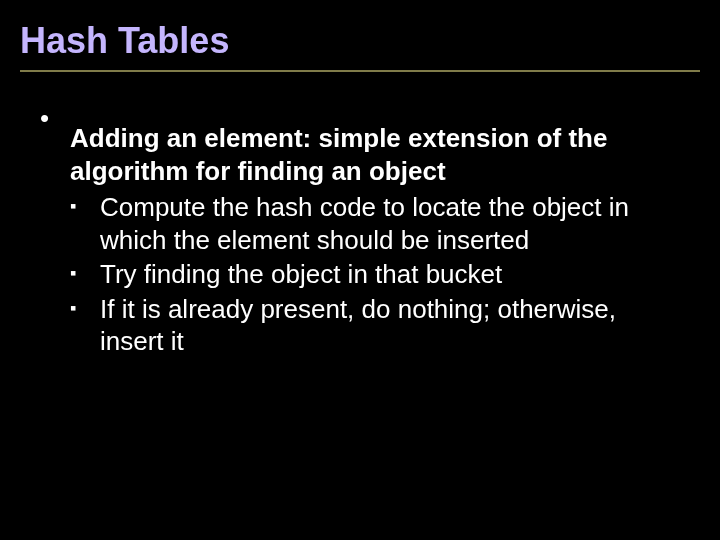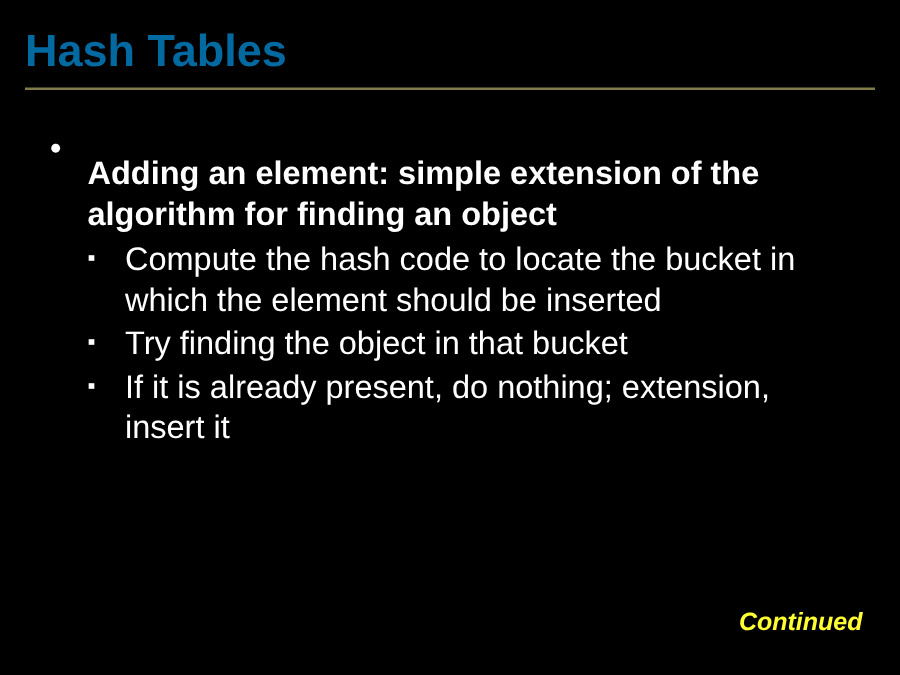--- a/index.html
+++ b/index.html
@@ -11,21 +11,21 @@
     font-family: Arial, Helvetica, sans-serif;
     overflow: hidden;
   }
   .slide {
     position: relative;
     width: 720px;
     height: 540px;
     box-sizing: border-box;
   }
   .title {
-    color: #0369a1;
+    color: #c4b5fd;
     font-weight: bold;
     font-size: 36px;
     padding: 20px 0 8px 20px;
   }
   .rule {
     border: none;
     border-top: 2px solid #807c4a;
     margin: 0 20px 0 20px;
   }
   .body {
@@ -86,28 +86,27 @@
   <hr class="rule">
 
   <div class="body">
     <div class="l1">
       <div class="bullet">•</div>
       <div class="text">Adding an element: simple extension of the algorithm for finding an object</div>
     </div>
 
     <div class="l2">
       <div class="bullet">▪</div>
-      <div class="text">Compute the hash code to locate the bucket in which the element should be inserted</div>
+      <div class="text">Compute the hash code to locate the object in which the element should be inserted</div>
     </div>
 
     <div class="l2">
       <div class="bullet">▪</div>
       <div class="text">Try finding the object in that bucket</div>
     </div>
 
     <div class="l2">
       <div class="bullet">▪</div>
-      <div class="text">If it is already present, do nothing; extension, insert it</div>
+      <div class="text">If it is already present, do nothing; otherwise, insert it</div>
     </div>
   </div>
 
-  <div class="footer">Continued</div>
 </div>
 
 </body></html>

